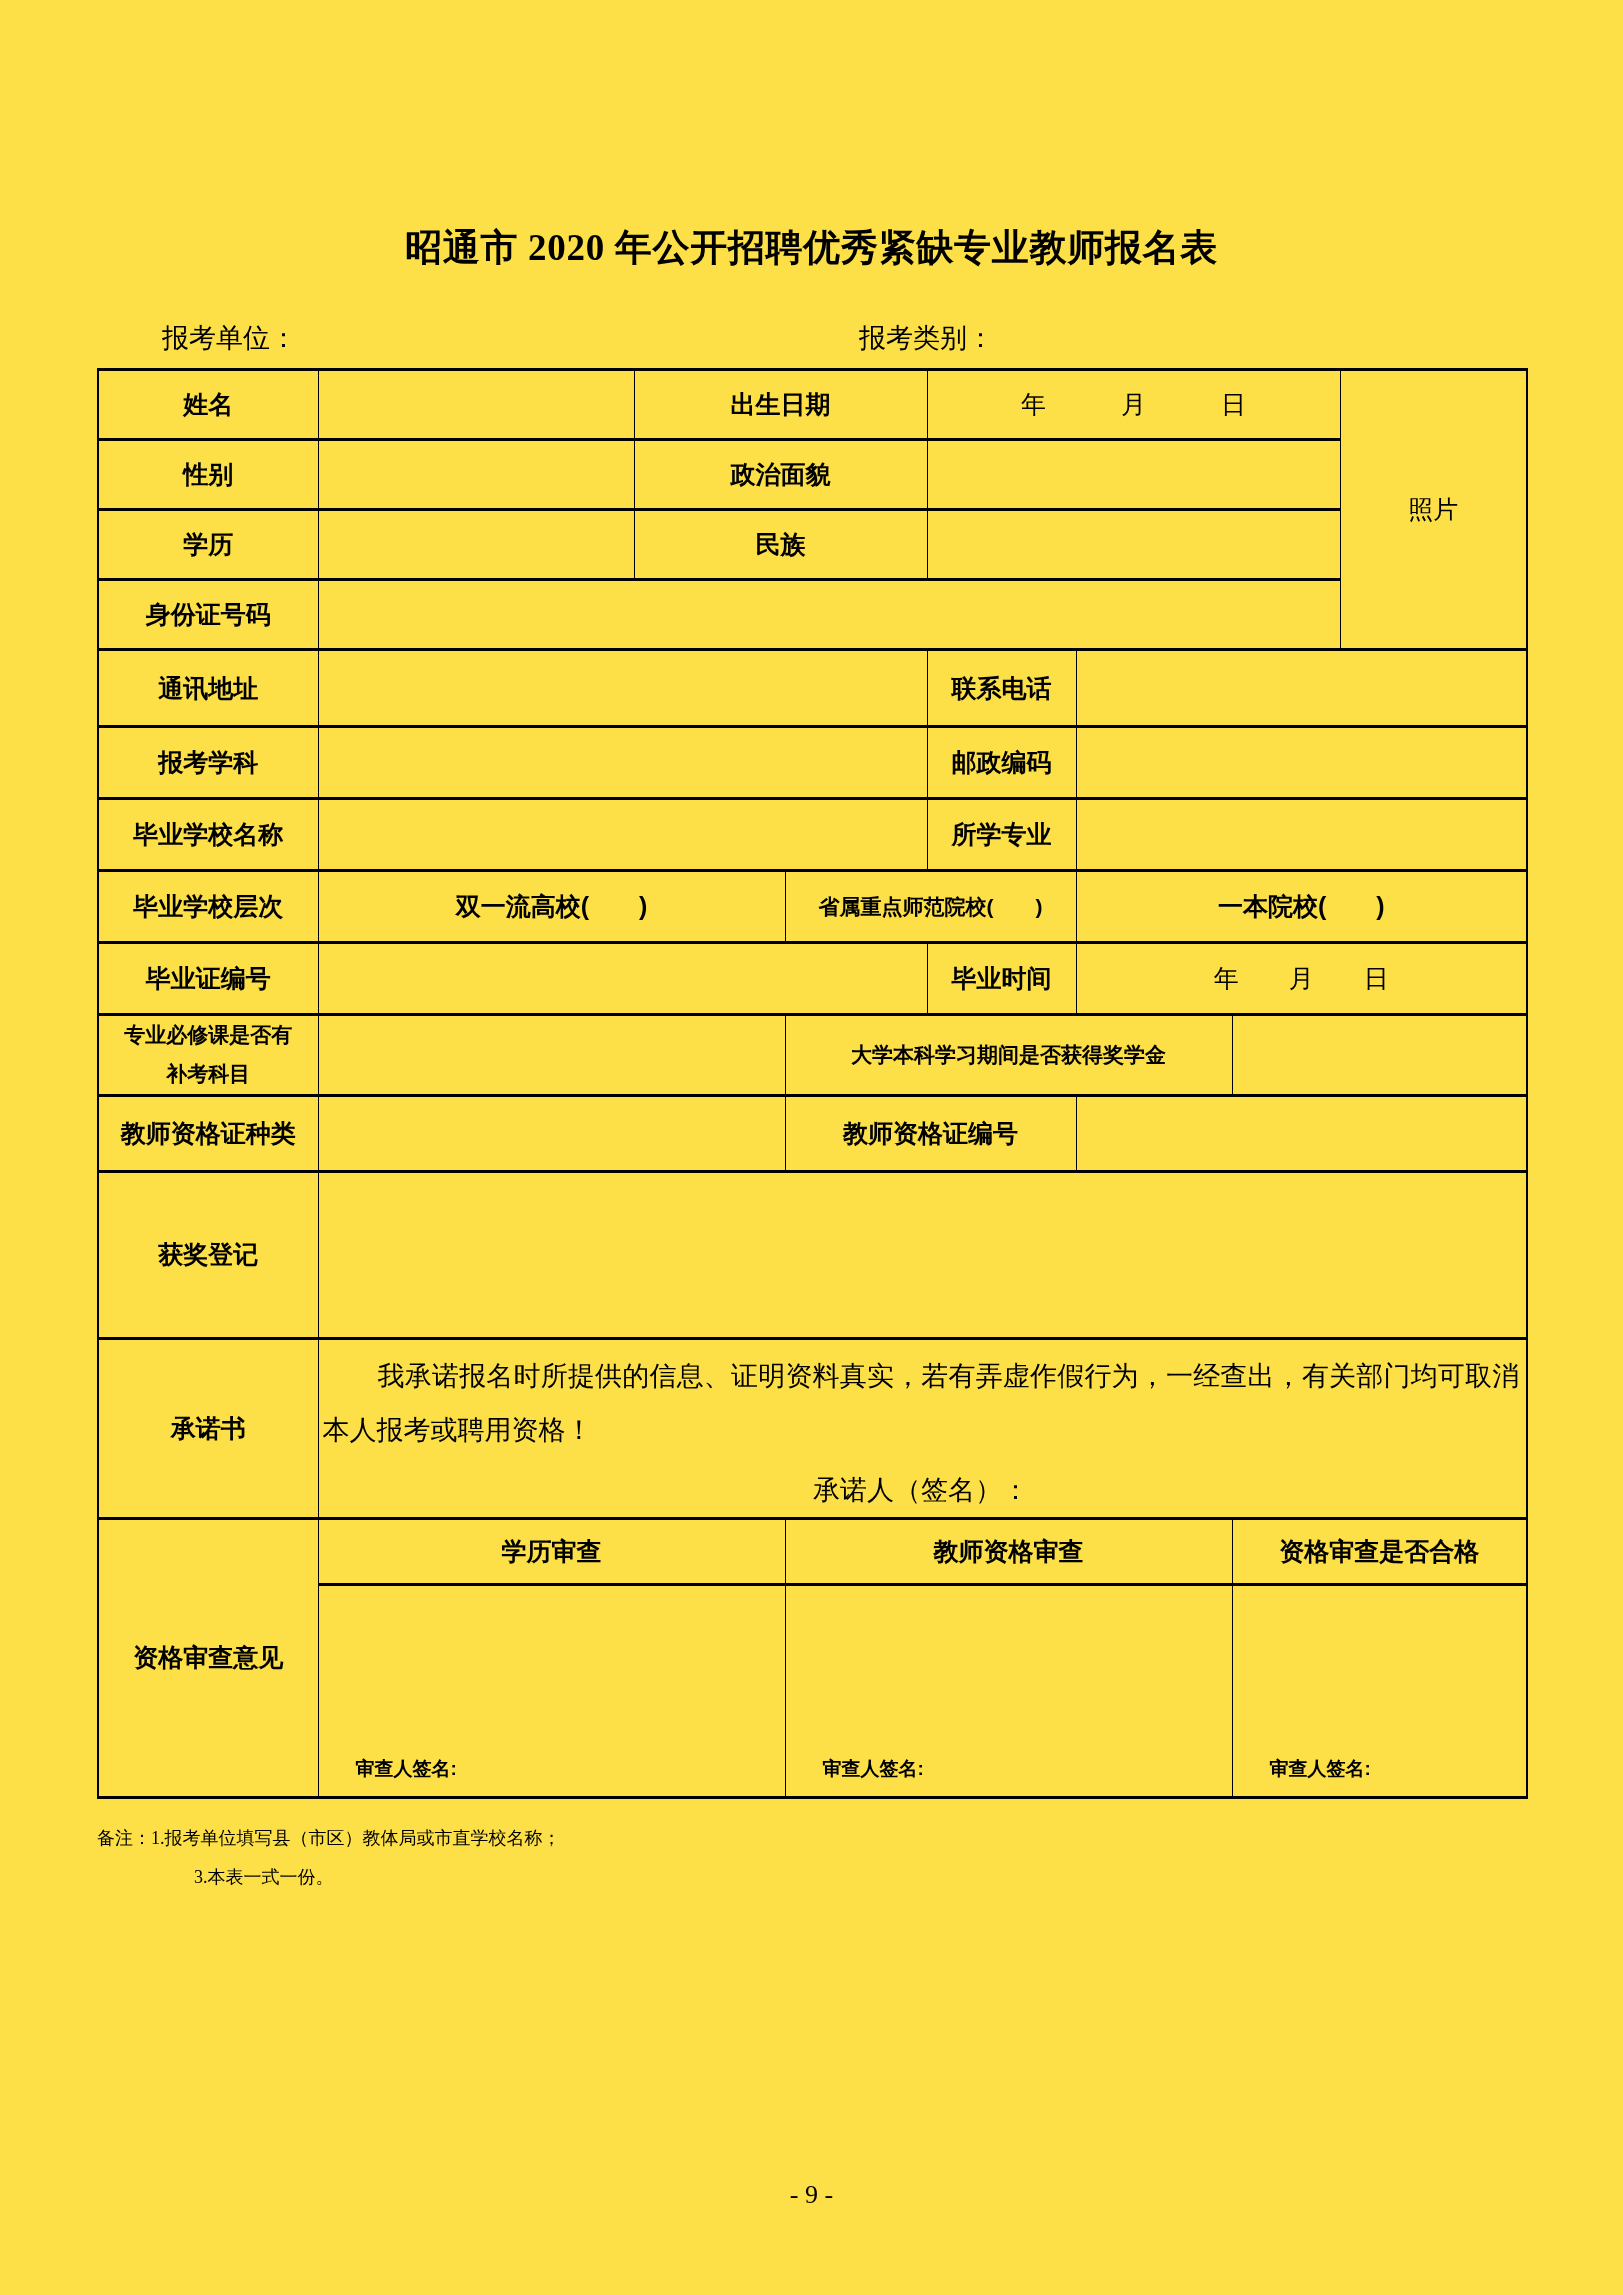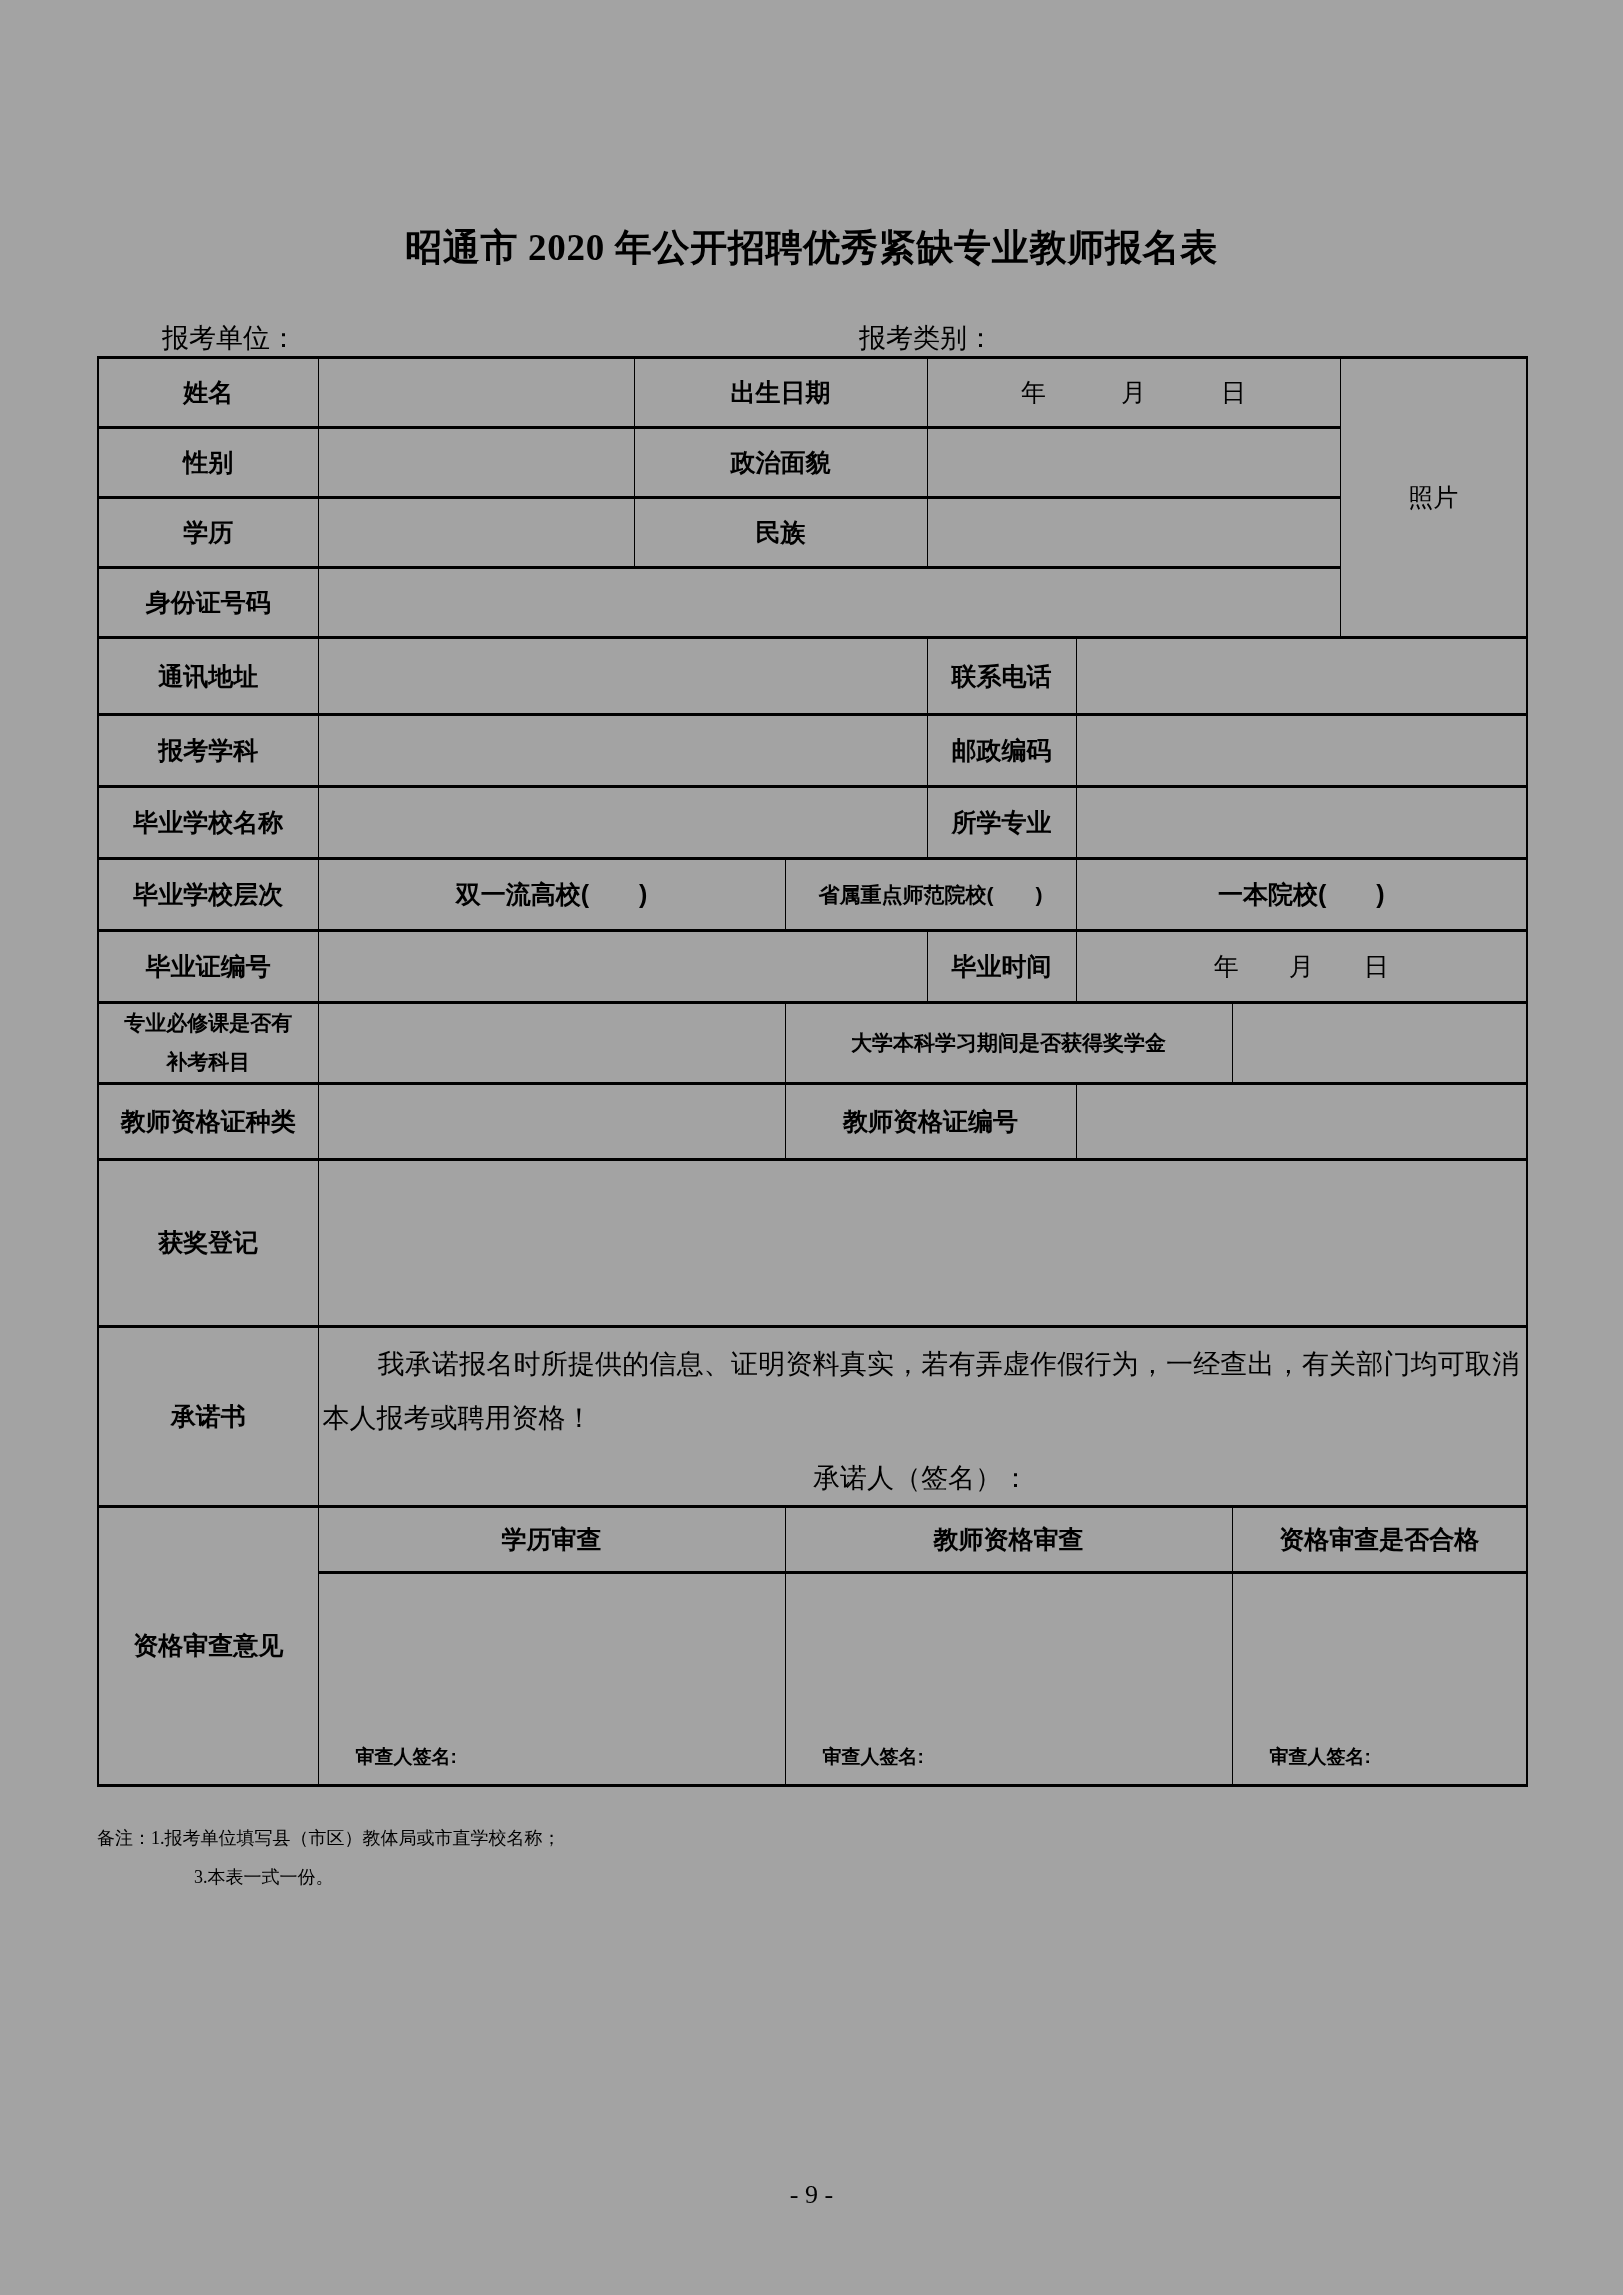--- a/index.html
+++ b/index.html
@@ -1,33 +1,33 @@
 <!DOCTYPE html>
 <html style="font-size:11px"><head>
 <meta charset="utf-8">
 <style>
   html,body { margin:0; padding:0; background:#fff; }
   .page {
     position:relative; width:1623px; height:2295px;
-    background:#a3a3a3; color:#000;
+    background:#fde047; color:#000;
     font-family:"Liberation Serif","DejaVu Serif",serif;
     overflow:hidden;
   }
   .title {
     position:absolute; top:223px; left:0; right:0;
     text-align:center; font-size:37px; font-weight:bold;
     letter-spacing:0.7px;
     font-family:"Liberation Serif","DejaVu Serif",serif;
   }
   .meta-label { position:absolute; top:320px; font-size:27px; }
   .meta-unit { left:162px; }
   .meta-category { left:830px;margin-left:29px; }
 
   table.form-table {
-    position:absolute; top:356px; left:97px;
+    position:absolute; top:368px; left:97px;
     width:1428px; border-collapse:collapse; table-layout:fixed;
     border:2px solid #000;
   }
   td {
     border:1.4px solid #000;
     border-top-width:3.4px; border-bottom-width:3.4px;
     padding:0; text-align:center; vertical-align:middle;
     overflow:hidden;
   }
   .lbl { font-family:"Liberation Sans","DejaVu Sans",sans-serif; font-weight:bold; font-size:25px; }

